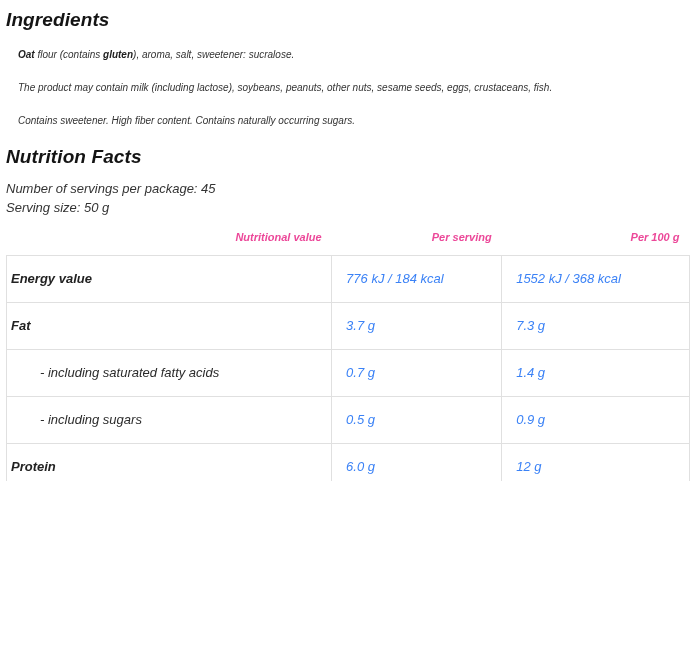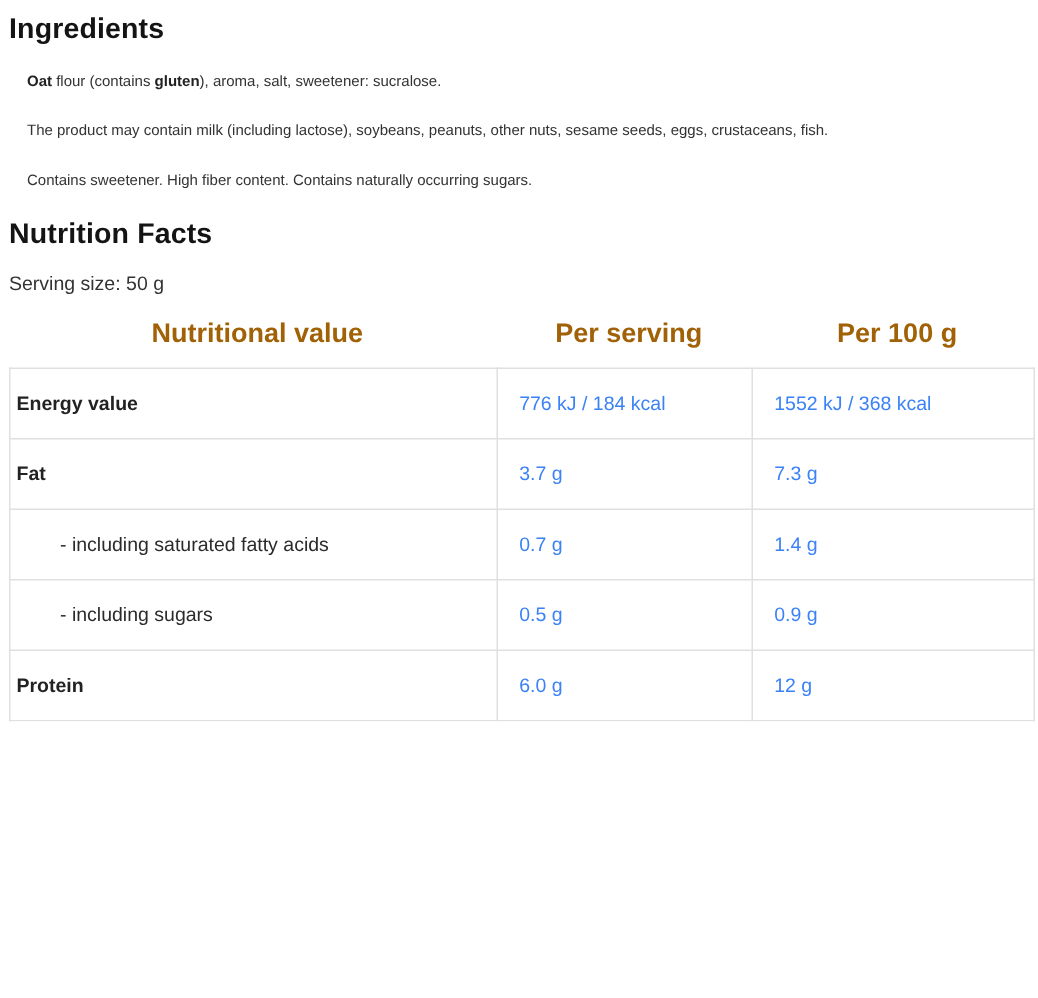--- a/index.html
+++ b/index.html
@@ -9,20 +9,21 @@
     background: #ffffff;
     font-family: "Liberation Sans", sans-serif;
     color: #2b2b2b;
   }
   .page {
     width: 692px;
     height: 481px;
     padding: 7px 2px 0 6px;
     overflow: hidden;
     background: #ffffff;
+    font-style: italic;
   }
   h2 {
     margin: 0;
     font-size: 19px;
     line-height: 26px;
     font-weight: 700;
     color: #141414;
     letter-spacing: 0.1px;
   }
   .h2-ingredients { margin-bottom: 12px; }
@@ -45,25 +46,25 @@
     border-collapse: collapse;
     margin-top: 0;
     font-size: 13px;
     color: #2b2b2b;
   }
   table.nutrition col.c1 { width: 47.6%; }
   table.nutrition col.c2 { width: 24.9%; }
   table.nutrition col.c3 { width: 27.5%; }
   table.nutrition thead th {
     border: none;
-    text-align: center;
+    text-align: right;
     font-weight: 700;
-    color: #a16207;
+    color: #ec4899;
     padding: 14px 10px 12px 15px;
-    font-size: 18px;
+    font-size: 11px;
   }
   table.nutrition tbody td {
     border: 1px solid #e0e0e0;
     padding: 15px 10px 15px 4px;
     line-height: 16px;
     vertical-align: middle;
     background: #ffffff;
   }
   table.nutrition tbody td.bold { font-weight: 700; color: #222222; }
   table.nutrition tbody td.indent { padding-left: 33px; }
@@ -80,20 +81,21 @@
     <p class="para"><strong>Oat</strong><span> flour (contains </span><strong>gluten</strong><span>), aroma, salt, sweetener: sucralose.</span></p>
 
     <p class="para">The product may contain milk (including lactose), soybeans, peanuts, other nuts, sesame seeds, eggs, crustaceans, fish.</p>
 
     <p class="para">Contains sweetener. High fiber content. Contains naturally occurring sugars.</p>
   </section>
 
   <section>
     <h2 class="h2-nutrition">Nutrition Facts</h2>
 
+    <p class="info-line">Number of servings per package: 45</p>
     <p class="info-line">Serving size: 50 g</p>
 
     <table class="nutrition">
       <colgroup>
         <col class="c1">
           <col class="c2">
           <col class="c3">
       </colgroup>
       <thead>
         <tr>

